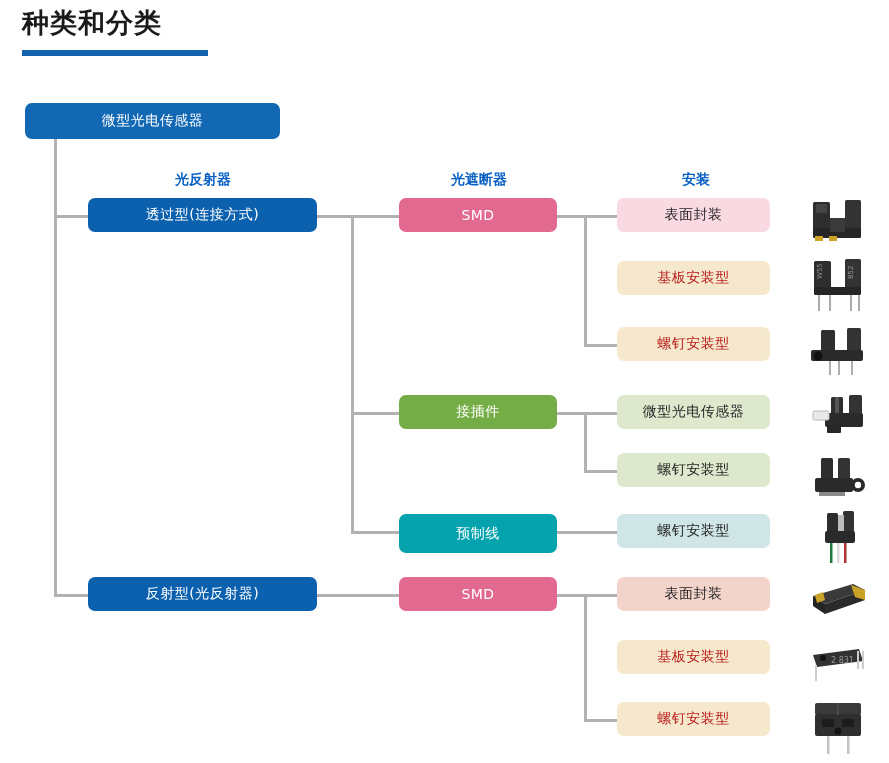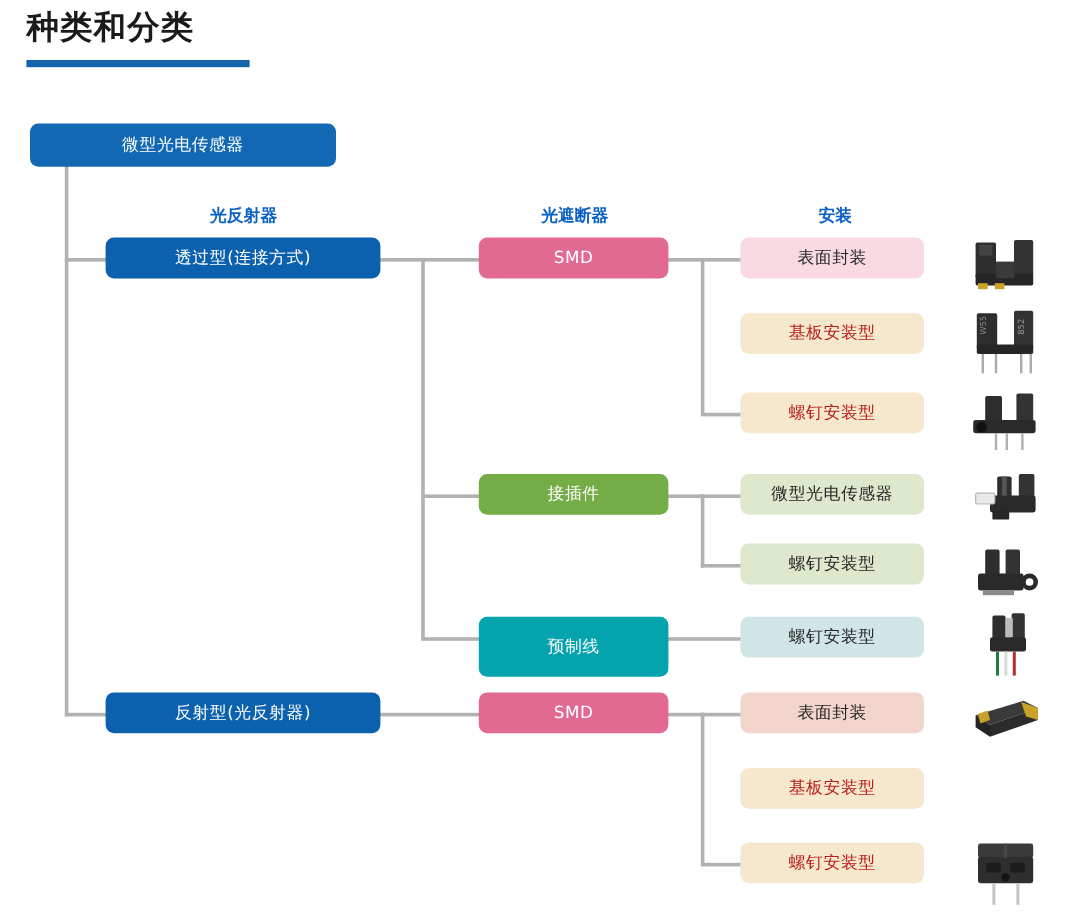--- a/index.html
+++ b/index.html
@@ -128,21 +128,21 @@
   </div>
 
   <div class="node smd" style="left:399px;top:198px;width:158px;height:34px;">
     <span>SMD</span>
   </div>
 
   <div class="node conn" style="left:399px;top:395px;width:158px;height:34px;">
     <span>接插件</span>
   </div>
 
-  <div class="node wire" style="left:399px;top:514px;width:158px;height:50px;">
+  <div class="node wire" style="left:399px;top:514px;width:158px;height:39px;">
     <span>预制线</span>
   </div>
 
   <div class="node smd" style="left:399px;top:577px;width:158px;height:34px;">
     <span>SMD</span>
   </div>
 
   <div class="node t-pink" style="left:617px;top:198px;width:153px;height:34px;">
     <span>表面封装</span>
   </div>
@@ -246,20 +246,30 @@
   <div class="photo" style="left:805px;top:570px;">
     <svg viewBox="0 0 66 62" xmlns="http://www.w3.org/2000/svg">
       <polygon points="8,26 48,14 60,20 20,34" fill="#3a3a3a"></polygon>
       <polygon points="8,26 20,34 20,44 8,36" fill="#242424"></polygon>
       <polygon points="20,34 60,20 60,30 20,44" fill="#2b2b2b"></polygon>
       <polygon points="46,15 60,20 60,30 50,27" fill="#c9a227"></polygon>
       <polygon points="10,25 18,22 20,30 12,33" fill="#c9a227"></polygon>
     </svg>
   </div>
 
+  <div class="photo" style="left:805px;top:633px;">
+    <svg viewBox="0 0 66 62" xmlns="http://www.w3.org/2000/svg">
+      <polygon points="8,22 54,16 58,28 12,34" fill="#333333"></polygon>
+      <circle cx="18" cy="25" r="3" fill="#111111"></circle>
+      <text x="26" y="30" font-size="8" fill="#9a9a9a">2 831</text>
+      <rect x="10" y="32" width="2" height="16" fill="#cccccc"></rect>
+      <rect x="52" y="18" width="2" height="18" fill="#cccccc"></rect>
+      <rect x="57" y="18" width="2" height="18" fill="#cccccc"></rect>
+    </svg>
+  </div>
 
   <div class="photo" style="left:805px;top:695px;">
     <svg viewBox="0 0 66 62" xmlns="http://www.w3.org/2000/svg">
       <rect x="10" y="8" width="46" height="12" rx="2" fill="#3a3a3a"></rect>
       <rect x="10" y="19" width="46" height="22" rx="2" fill="#2e2e2e"></rect>
       <rect x="32" y="8" width="2" height="12" fill="#4a4a4a"></rect>
       <rect x="17" y="24" width="12" height="8" rx="1" fill="#1c1c1c"></rect>
       <rect x="37" y="24" width="12" height="8" rx="1" fill="#1c1c1c"></rect>
       <circle cx="33" cy="36" r="3.5" fill="#141414"></circle>
       <rect x="22" y="41" width="2.5" height="18" fill="#c4c4c4"></rect>

